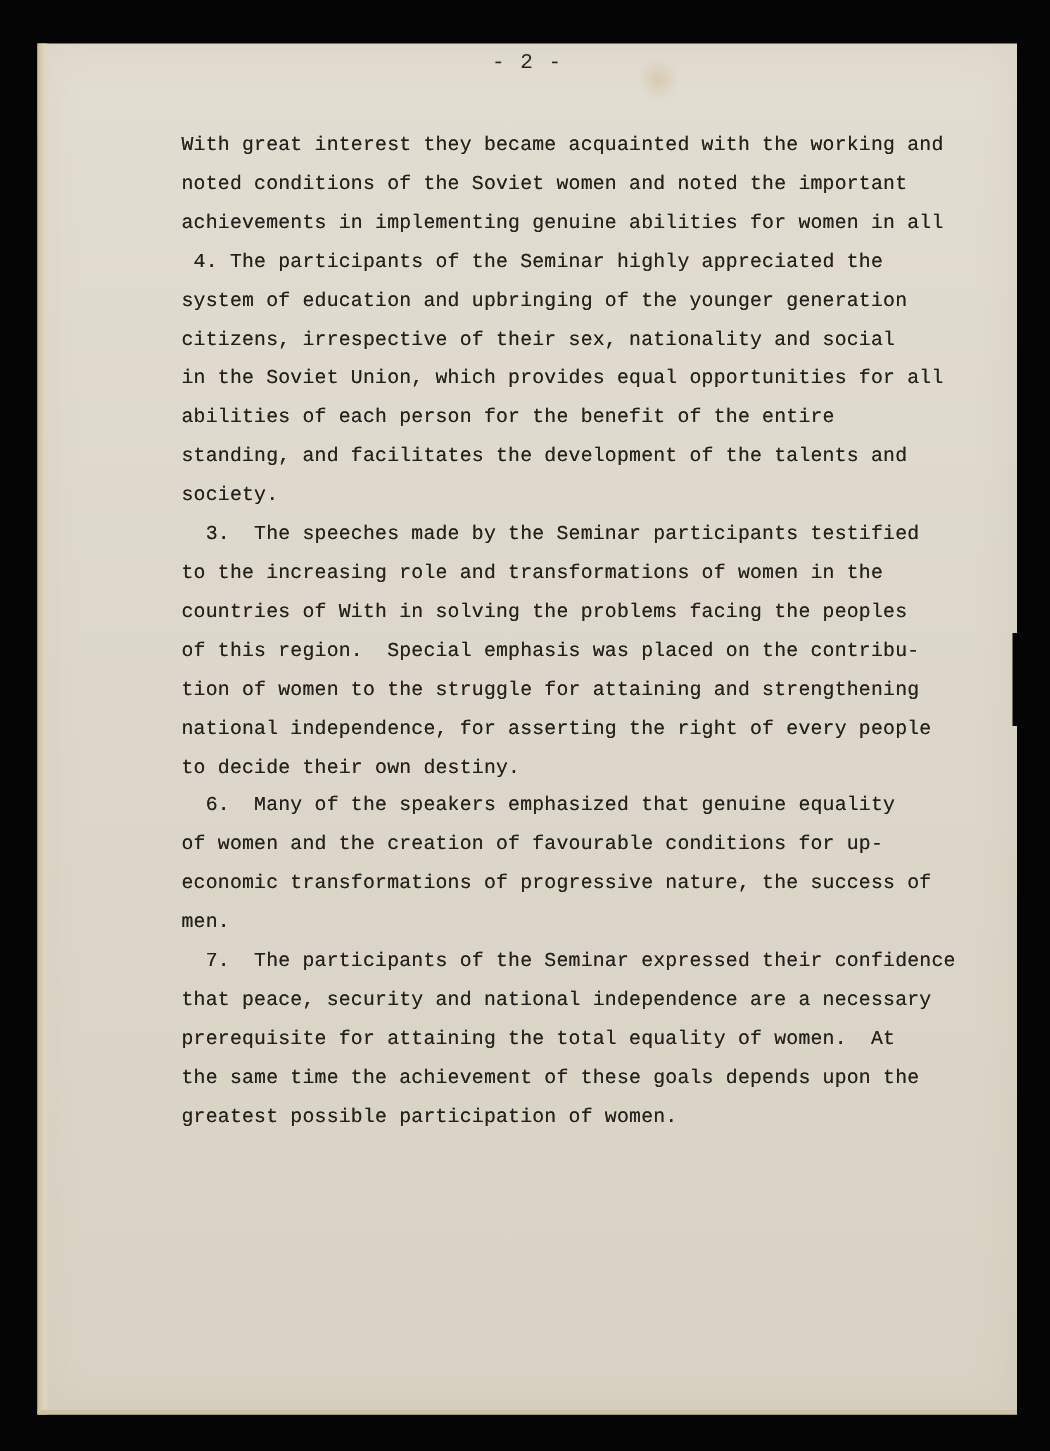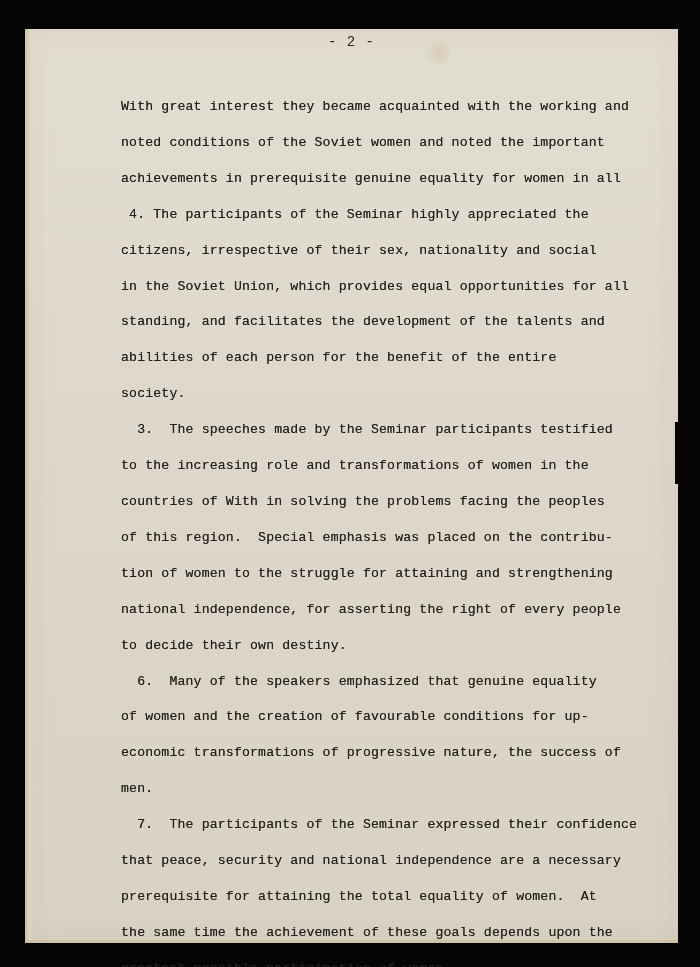--- a/index.html
+++ b/index.html
@@ -74,47 +74,47 @@
     font-family: "Liberation Mono", "DejaVu Sans Mono", monospace;
     font-size: 13.2px;
     color: #24211c;
     line-height: 25.9px;
     letter-spacing: 0.15px;
     text-shadow: 0 0 0.4px rgba(36,33,28,0.7);
   }
   .line {
     white-space: pre;
     display: block;
-    margin-top: 10px;
   }
   .para { display: block; }
 </style>
 </head>
 <body>
 
 <div class="page">
   <div class="page-edge-left"></div>
   <div class="page-edge-bottom"></div>
   <div class="stain"></div>
   <div class="notch"></div>
 
   <div class="page-number">- 2 -</div>
 
   <div class="text">
     <div class="para">
       <span class="line">With great interest they became acquainted with the working and</span>
       <span class="line">noted conditions of the Soviet women and noted the important</span>
-      <span class="line">achievements in prerequisite genuine equality for women in all</span>
+      <span class="line">achievements in implementing genuine abilities for women in all</span>
     </div>
     <div class="para">
       <span class="line"> 4. The participants of the Seminar highly appreciated the</span>
+      <span class="line">system of education and upbringing of the younger generation</span>
       <span class="line">citizens, irrespective of their sex, nationality and social</span>
       <span class="line">in the Soviet Union, which provides equal opportunities for all</span>
+      <span class="line">abilities of each person for the benefit of the entire</span>
       <span class="line">standing, and facilitates the development of the talents and</span>
-      <span class="line">abilities of each person for the benefit of the entire</span>
       <span class="line">society.</span>
     </div>
     <div class="para">
       <span class="line">  3.  The speeches made by the Seminar participants testified</span>
       <span class="line">to the increasing role and transformations of women in the</span>
       <span class="line">countries of With in solving the problems facing the peoples</span>
       <span class="line">of this region.  Special emphasis was placed on the contribu-</span>
       <span class="line">tion of women to the struggle for attaining and strengthening</span>
       <span class="line">national independence, for asserting the right of every people</span>
       <span class="line">to decide their own destiny.</span>

